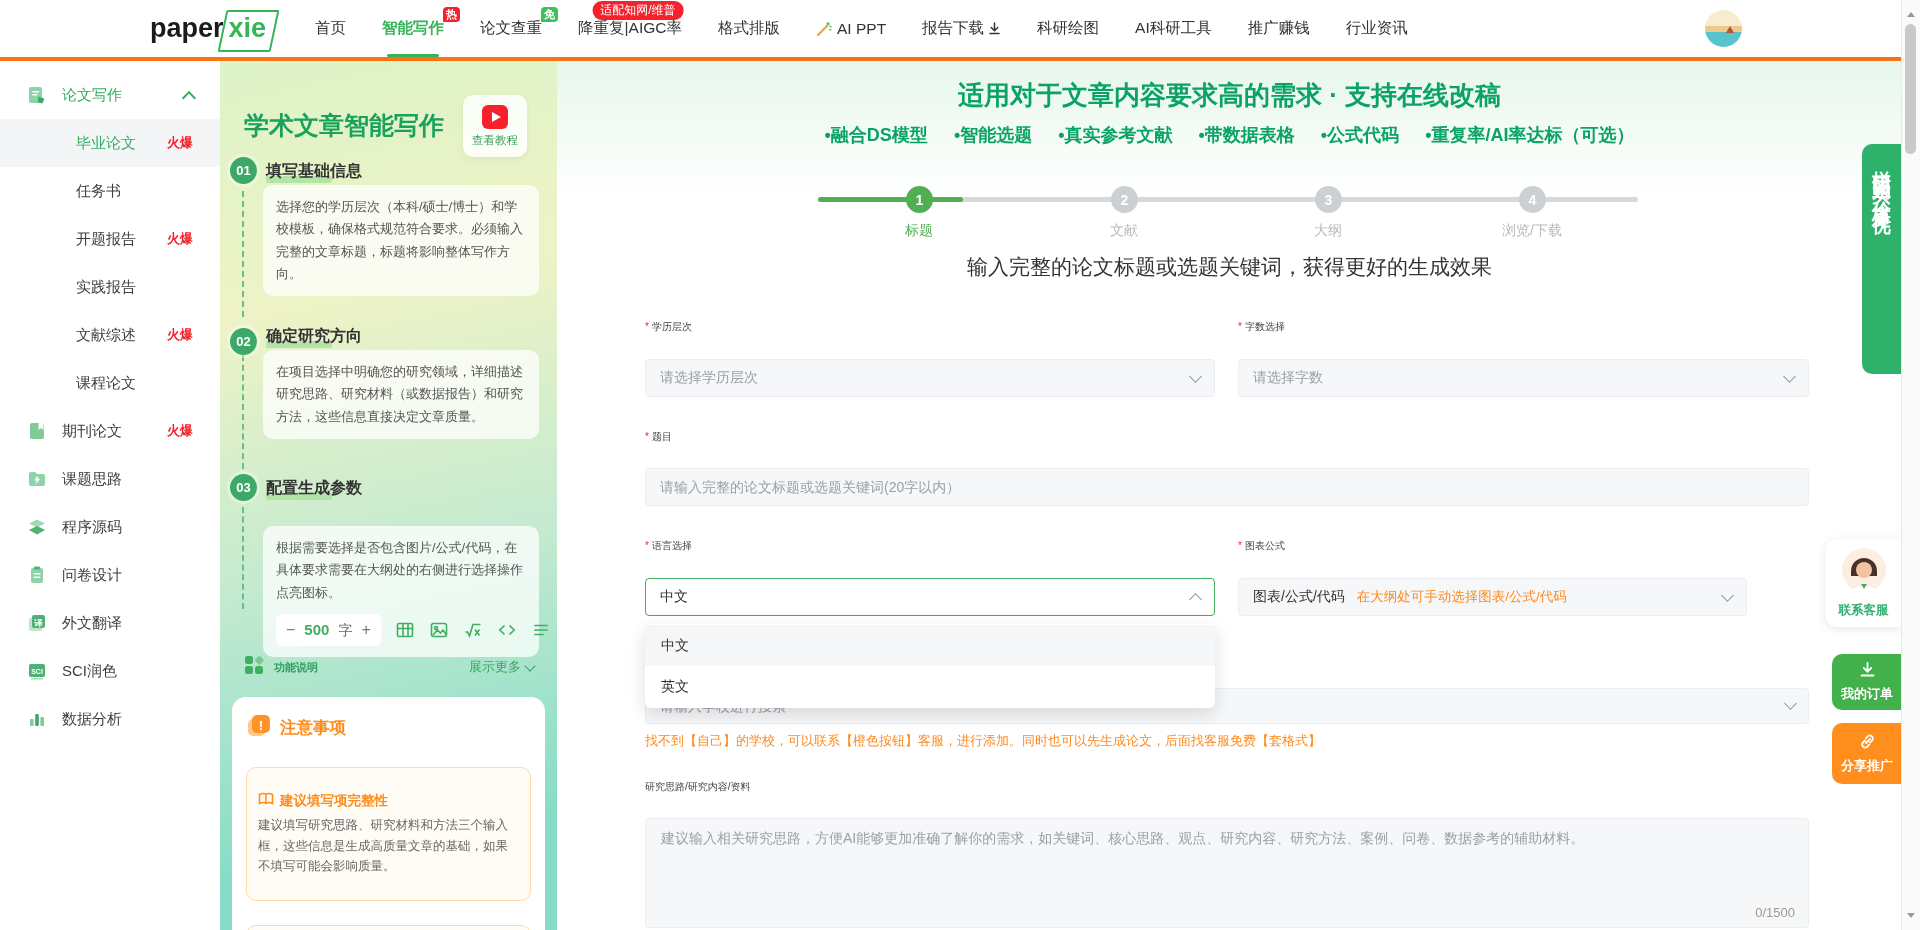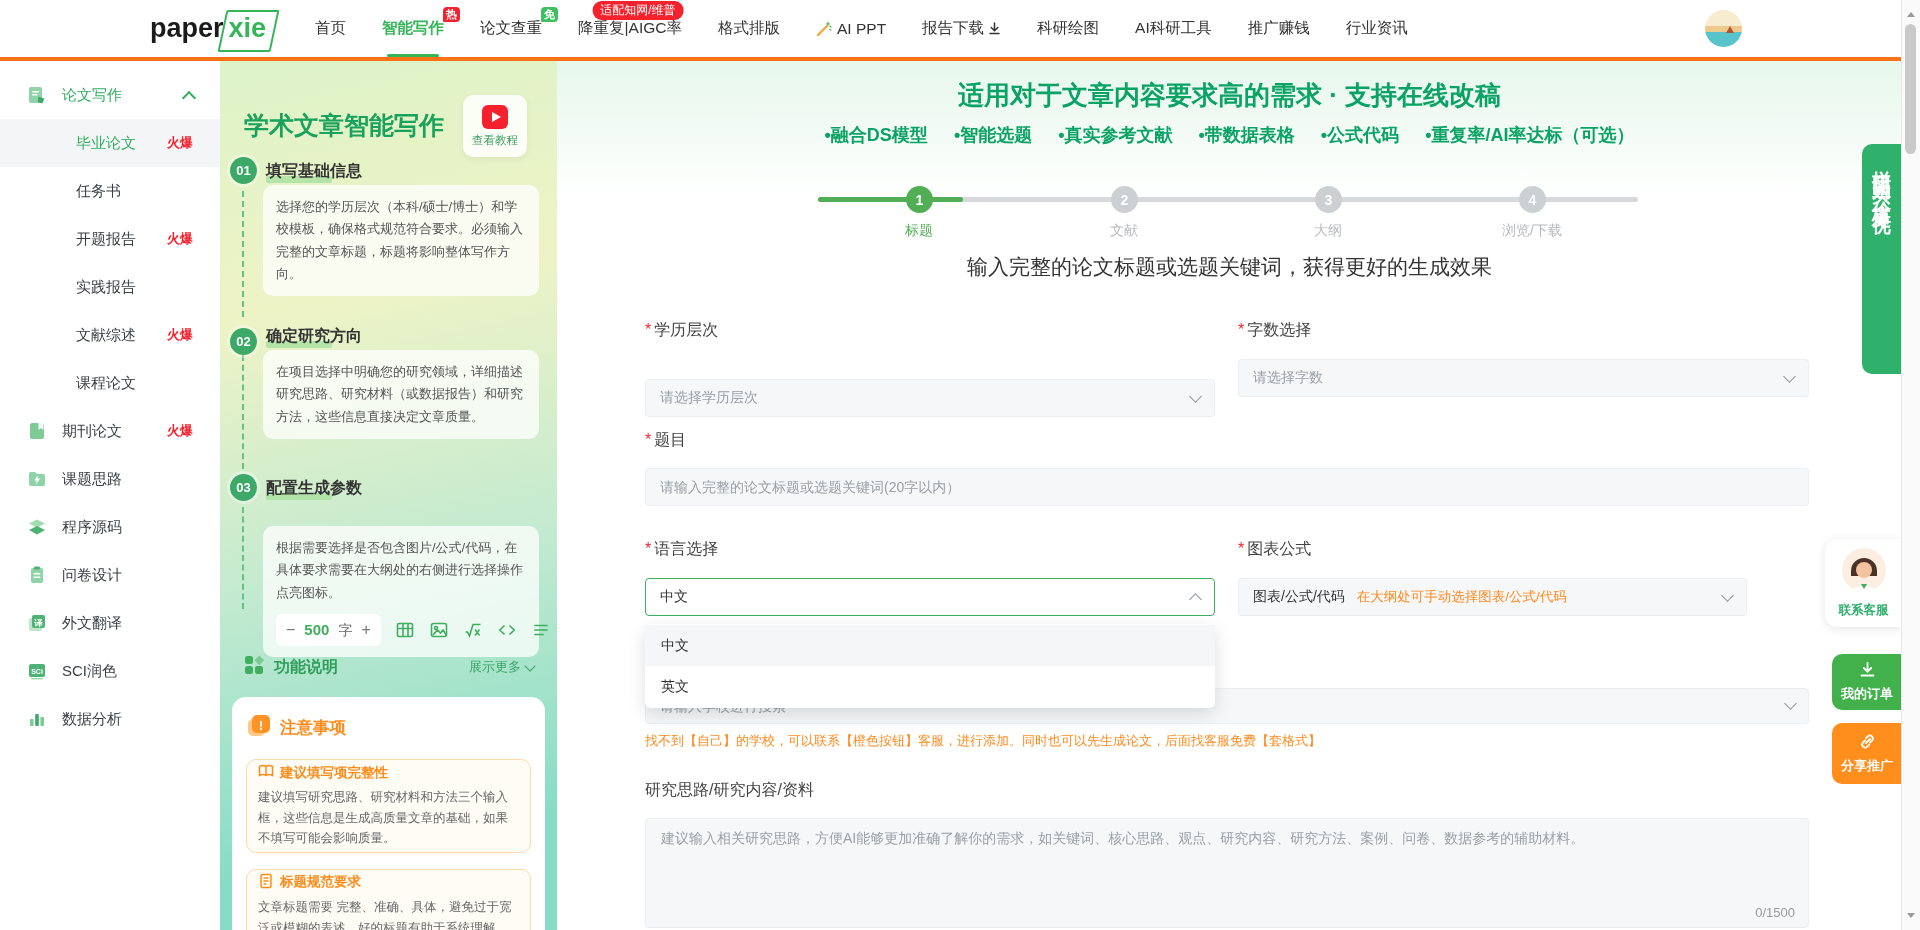--- a/index.html
+++ b/index.html
@@ -62,50 +62,50 @@
     border-radius:2px;z-index:-1;opacity:.9;}
   .step-card{position:absolute;left:43px;width:276px;background:rgba(255,255,255,.75);border-radius:10px;
     padding:11px 13px;font-size:13px;line-height:1.72;color:#555;box-sizing:border-box;}
   .gen-row{display:flex;align-items:center;gap:14px;margin-top:10px;}
   .word-box{display:inline-flex;align-items:center;gap:9px;background:#fff;border-radius:6px;padding:3px 10px;}
   .word-box .pm{color:#777;font-size:16px;cursor:pointer;line-height:1;}
   .word-box .wv{color:#3fae5e;font-size:15px;font-weight:bold;}
   .word-box .wu{color:#666;font-size:14px;}
   .gen-ico{display:inline-flex;cursor:pointer;}
   .features-row{position:absolute;left:24px;top:598px;width:290px;display:flex;align-items:center;}
-  .features-row .f-title{font-size:16px;font-weight:800;color:#2f9e5b;margin-left:10px;}
+  .features-row .f-title{font-size:11px;font-weight:800;color:#2f9e5b;margin-left:10px;}
   .show-more{margin-left:auto;font-size:13px;color:#3aa565;display:flex;align-items:center;gap:5px;cursor:pointer;}
   .chev-down-sm{width:7px;height:7px;border-right:1.5px solid #3aa565;border-bottom:1.5px solid #3aa565;
     transform:rotate(45deg);margin-top:-3px;}
   .notice-card{position:absolute;left:12px;top:640px;width:313px;height:240px;background:#fff;
     border-radius:14px 14px 0 0;padding:16px 14px;box-sizing:border-box;}
   .notice-head{display:flex;align-items:center;gap:8px;}
   .notice-head .n-title{font-size:16.5px;font-weight:800;color:#ff8c1a;}
-  .notice-box{margin-top:16px;border:1px solid #ffd9a6;background:#fffcf5;border-radius:10px;padding:3px 11px;}
+  .notice-box{margin-top:24px;border:1px solid #ffd9a6;background:#fffcf5;border-radius:10px;padding:23px 11px;}
   .notice-box .nb-head{display:flex;align-items:center;gap:6px;font-size:13.5px;font-weight:800;color:#ff8c1a;}
   .notice-box .nb-text{margin-top:5px;font-size:12.5px;line-height:1.65;color:#666;}
   
   .content{position:absolute;left:557px;top:57px;width:1345px;bottom:0;
     background:linear-gradient(180deg,#e6f7ec 0px,#f4fbf6 80px,#ffffff 140px);z-index:1;}
   .banner-title{position:absolute;left:0;top:21px;width:100%;text-align:center;
     font-size:26px;font-weight:800;color:#0ba365;}
   .banner-bullets{position:absolute;left:0;top:66px;width:100%;display:flex;justify-content:center;
     gap:26px;font-size:18px;font-weight:700;color:#0ba365;}
   .wizard{position:absolute;left:261px;top:129px;width:820px;height:58px;}
   .wz-track{position:absolute;left:0;top:11px;width:100%;height:5px;background:#d6d8db;border-radius:3px;}
   .wz-progress{position:absolute;left:0;top:11px;width:145px;height:5px;background:#52ae54;border-radius:3px;}
   .wz-circle{position:absolute;top:0;width:27px;height:27px;border-radius:50%;background:#cdd0d3;color:#fff;
     font-size:14px;font-weight:bold;display:flex;align-items:center;justify-content:center;}
   .wz-circle.active{background:#52ae54;}
   .wz-label{position:absolute;top:36px;width:120px;text-align:center;font-size:14px;color:#b8babd;}
   .wz-label.active{color:#52ae54;}
   .subtitle{position:absolute;left:0;top:196px;width:100%;text-align:center;font-size:21px;color:#333;font-weight:500;}
   
   .form{position:absolute;left:88px;top:263px;width:1164px;}
-  .f-label{position:absolute;font-size:16px;color:#444;}
+  .f-label{position:absolute;font-size:10px;color:#444;}
   .req{color:#f5222d;margin-right:3px;}
   .select,.field{box-sizing:border-box;position:absolute;height:38px;background:#f6f7f9;
     border:1px solid #ebedf0;border-radius:4px;display:flex;align-items:center;padding:0 14px;font-size:14px;}
   .select{cursor:pointer;}
   .ph{color:#9aa0a6;}
   .val{color:#333;}
   .chev{margin-left:auto;width:8px;height:8px;border-right:1.6px solid #8a9097;border-bottom:1.6px solid #8a9097;
     transform:rotate(45deg);margin-top:-4px;flex:none;}
   .chev.up{transform:rotate(-135deg);margin-top:4px;}
   input.txt{box-sizing:border-box;position:absolute;height:38px;width:100%;background:#f6f7f9;
@@ -463,21 +463,21 @@
 
     <div class="form">
 
       <div class="f-label" style="left:0;top:0;">
         <span class="req">*</span><span>学历层次</span>
       </div>
       <div class="f-label" style="left:593px;top:0;">
         <span class="req">*</span><span>字数选择</span>
       </div>
 
-      <div class="select" style="left:0;top:39px;width:570px;margin-top:20px;">
+      <div class="select" style="left:0;top:39px;width:570px;">
         <span class="ph">请选择学历层次</span>
         <span class="chev"></span>
       </div>
       <div class="select" style="left:593px;top:39px;width:571px;">
         <span class="ph">请选择字数</span>
         <span class="chev"></span>
       </div>
 
       <div class="f-label" style="left:0;top:110px;">
         <span class="req">*</span><span>题目</span>

